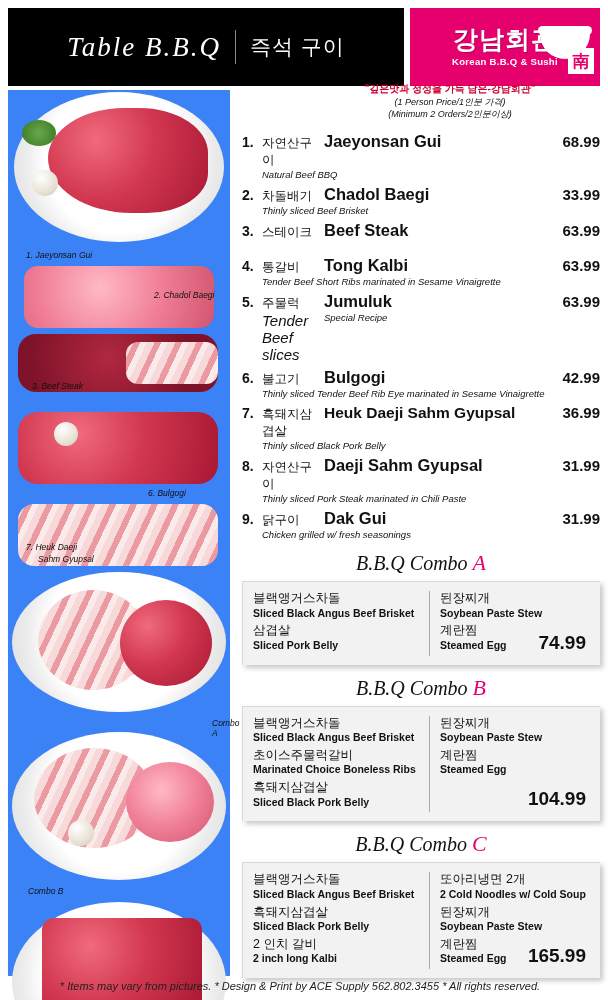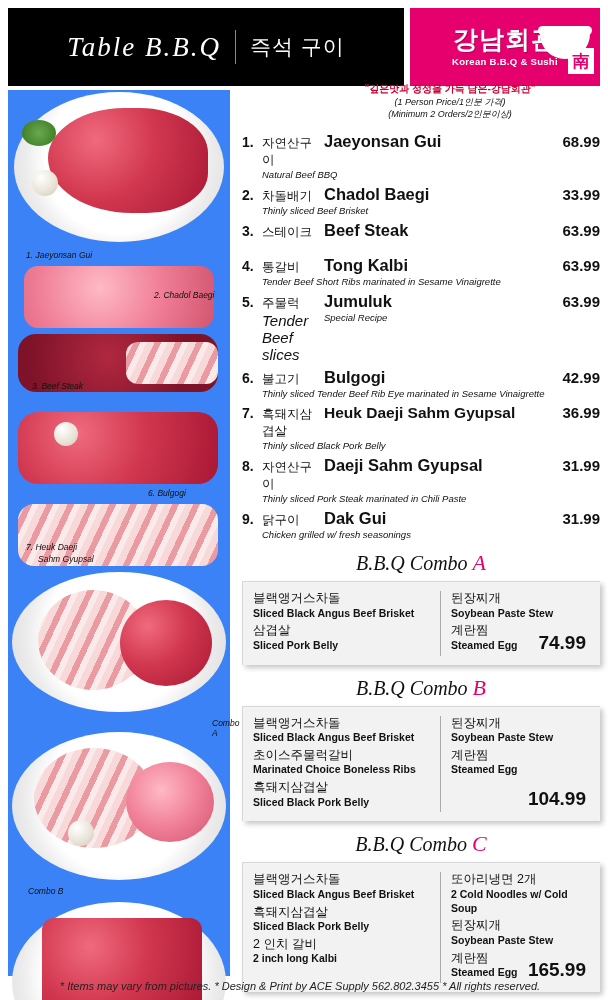--- a/index.html
+++ b/index.html
@@ -185,21 +185,21 @@
     border-top:1px solid #d8d8d8;
     border-left:1px solid #d8d8d8;
     box-shadow:3px 3px 5px rgba(0,0,0,.22);
     display:flex;
     padding:9px 10px;
     position:relative;
   }
   .col-left{
     width:168px;
     border-right:1px solid #aaa;
-    padding-right:19px;
+    padding-right:8px;
   }
   .col-right{
     flex:1;
     padding-left:10px;
     position:relative;
   }
   .ln-kr{font-size:12.5px;line-height:1.25;}
   .ln-en{font-size:10.5px;font-weight:bold;line-height:1.3;margin-bottom:3px;}
   .combo-price{
     position:absolute;

